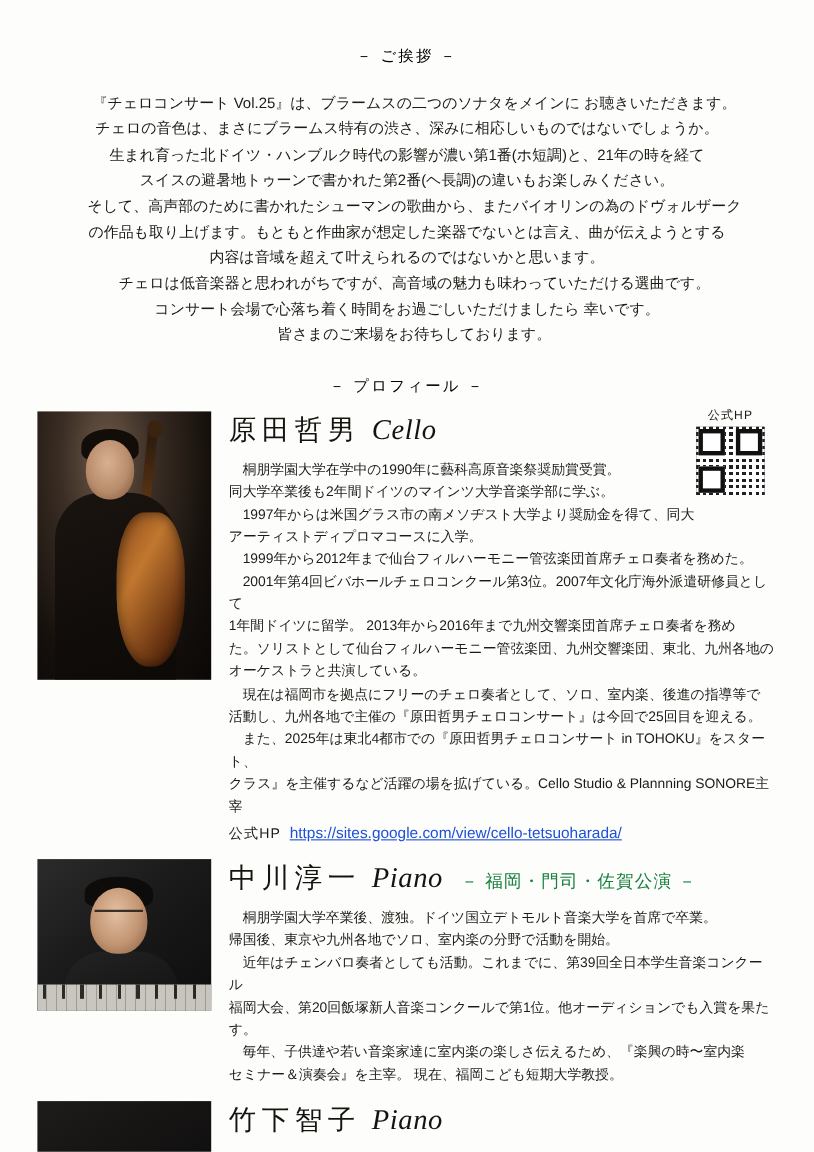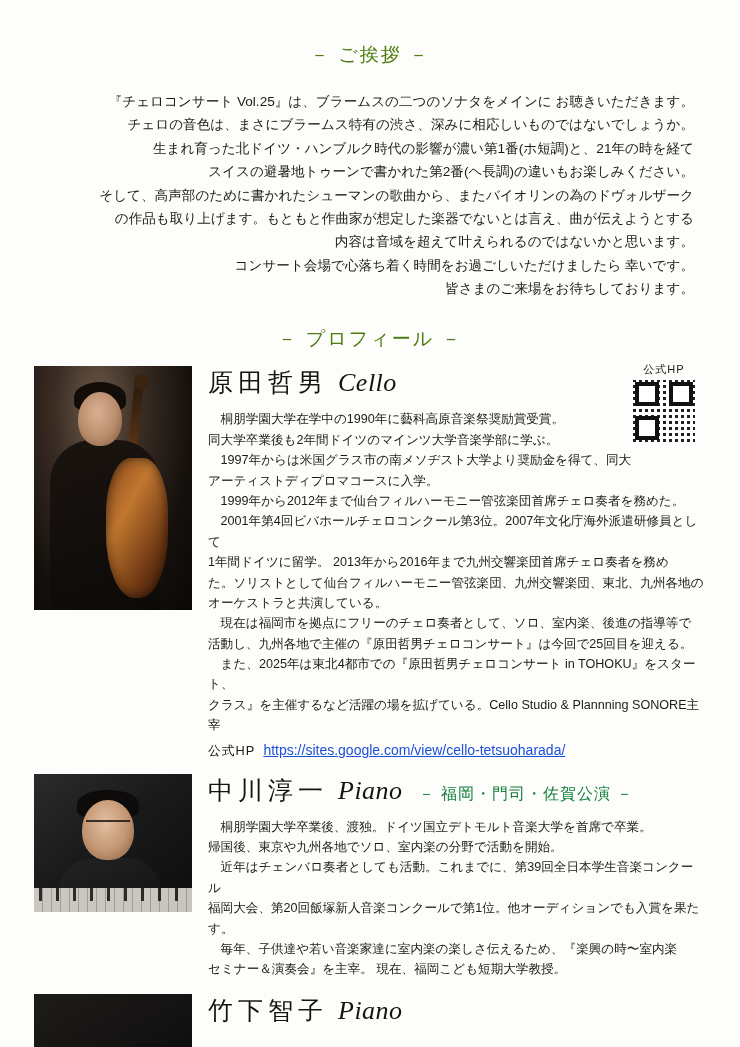--- a/index.html
+++ b/index.html
@@ -19,39 +19,39 @@
     width: 740px;
     height: 1047px;
     position: relative;
     box-sizing: border-box;
     padding: 0 34px;
   }
 
   
   .section-title {
     text-align: center;
-    font-size: 19px;
+    font-size: 14px;
     letter-spacing: 2px;
     font-weight: 400;
-    color: #4d7c0f;
+    color: #000000;
   }
   #greeting-title { margin-top: 42px; }
   #profile-title { margin-top: 26px; margin-bottom: 8px; }
 
   
   .greeting-body {
     margin-top: 22px;
     font-size: 13.6px;
     line-height: 1.72;
     color: #1b1b16;
     padding: 0 12px;
   }
   .greeting-body p {
     margin: 0 0 0 0;
-    text-align: right;
+    text-align: center;
   }
   .greeting-body p.indent { text-indent: 1em; }
   .greeting-body p + p { margin-top: 0px; }
 
   
   .profile {
     display: flex;
     align-items: flex-start;
     margin-top: 14px;
   }
@@ -270,20 +270,21 @@
   <h1 class="section-title" id="greeting-title">－ ご挨拶 －</h1>
 
   <div class="greeting-body">
     <p class="indent">『チェロコンサート Vol.25』は、ブラームスの二つのソナタをメインに お聴きいただきます。</p>
     <p>チェロの音色は、まさにブラームス特有の渋さ、深みに相応しいものではないでしょうか。</p>
     <p>生まれ育った北ドイツ・ハンブルク時代の影響が濃い第1番(ホ短調)と、21年の時を経て</p>
     <p>スイスの避暑地トゥーンで書かれた第2番(ヘ長調)の違いもお楽しみください。</p>
     <p>　そして、高声部のために書かれたシューマンの歌曲から、またバイオリンの為のドヴォルザーク</p>
     <p>の作品も取り上げます。もともと作曲家が想定した楽器でないとは言え、曲が伝えようとする</p>
     <p>内容は音域を超えて叶えられるのではないかと思います。</p>
+    <p>　チェロは低音楽器と思われがちですが、高音域の魅力も味わっていただける選曲です。</p>
     <p>コンサート会場で心落ち着く時間をお過ごしいただけましたら 幸いです。</p>
     <p>　皆さまのご来場をお待ちしております。</p>
   </div>
 
   <h1 class="section-title" id="profile-title">－ プロフィール －</h1>
 
   <div class="profile">
     <div class="photo" id="photo-harada">
       <div class="neck"></div>
       <div class="scroll"></div>

